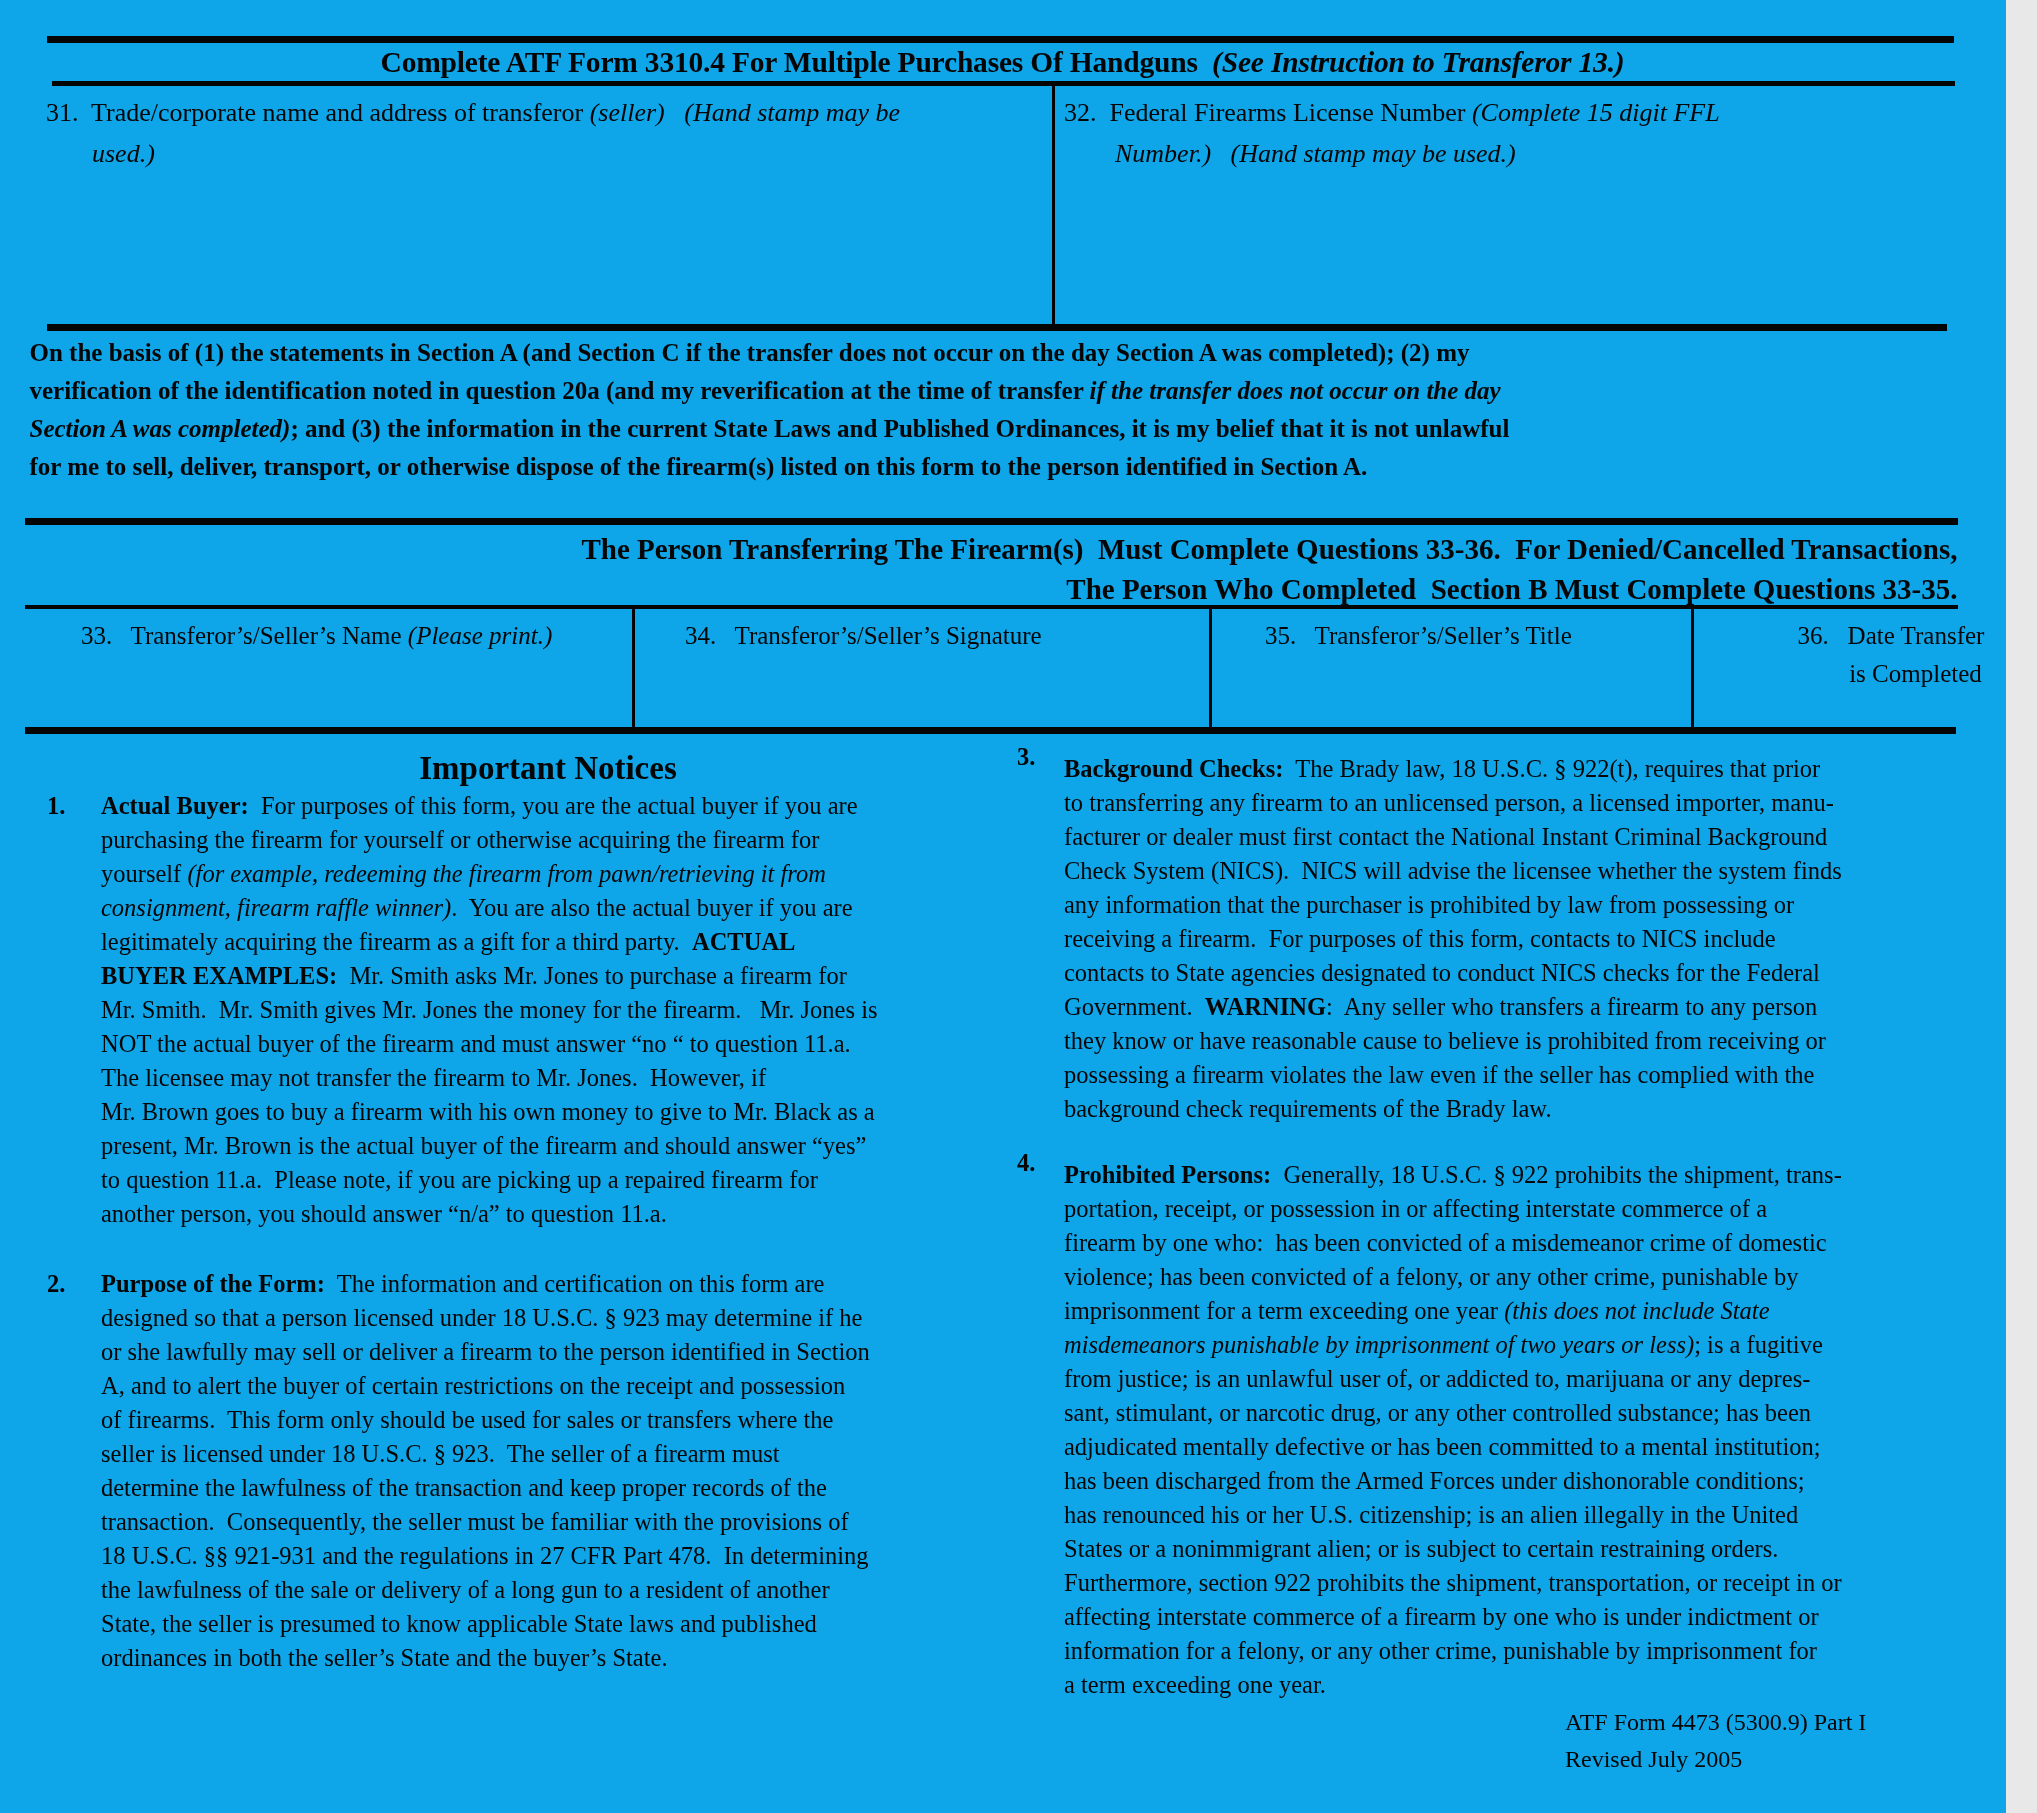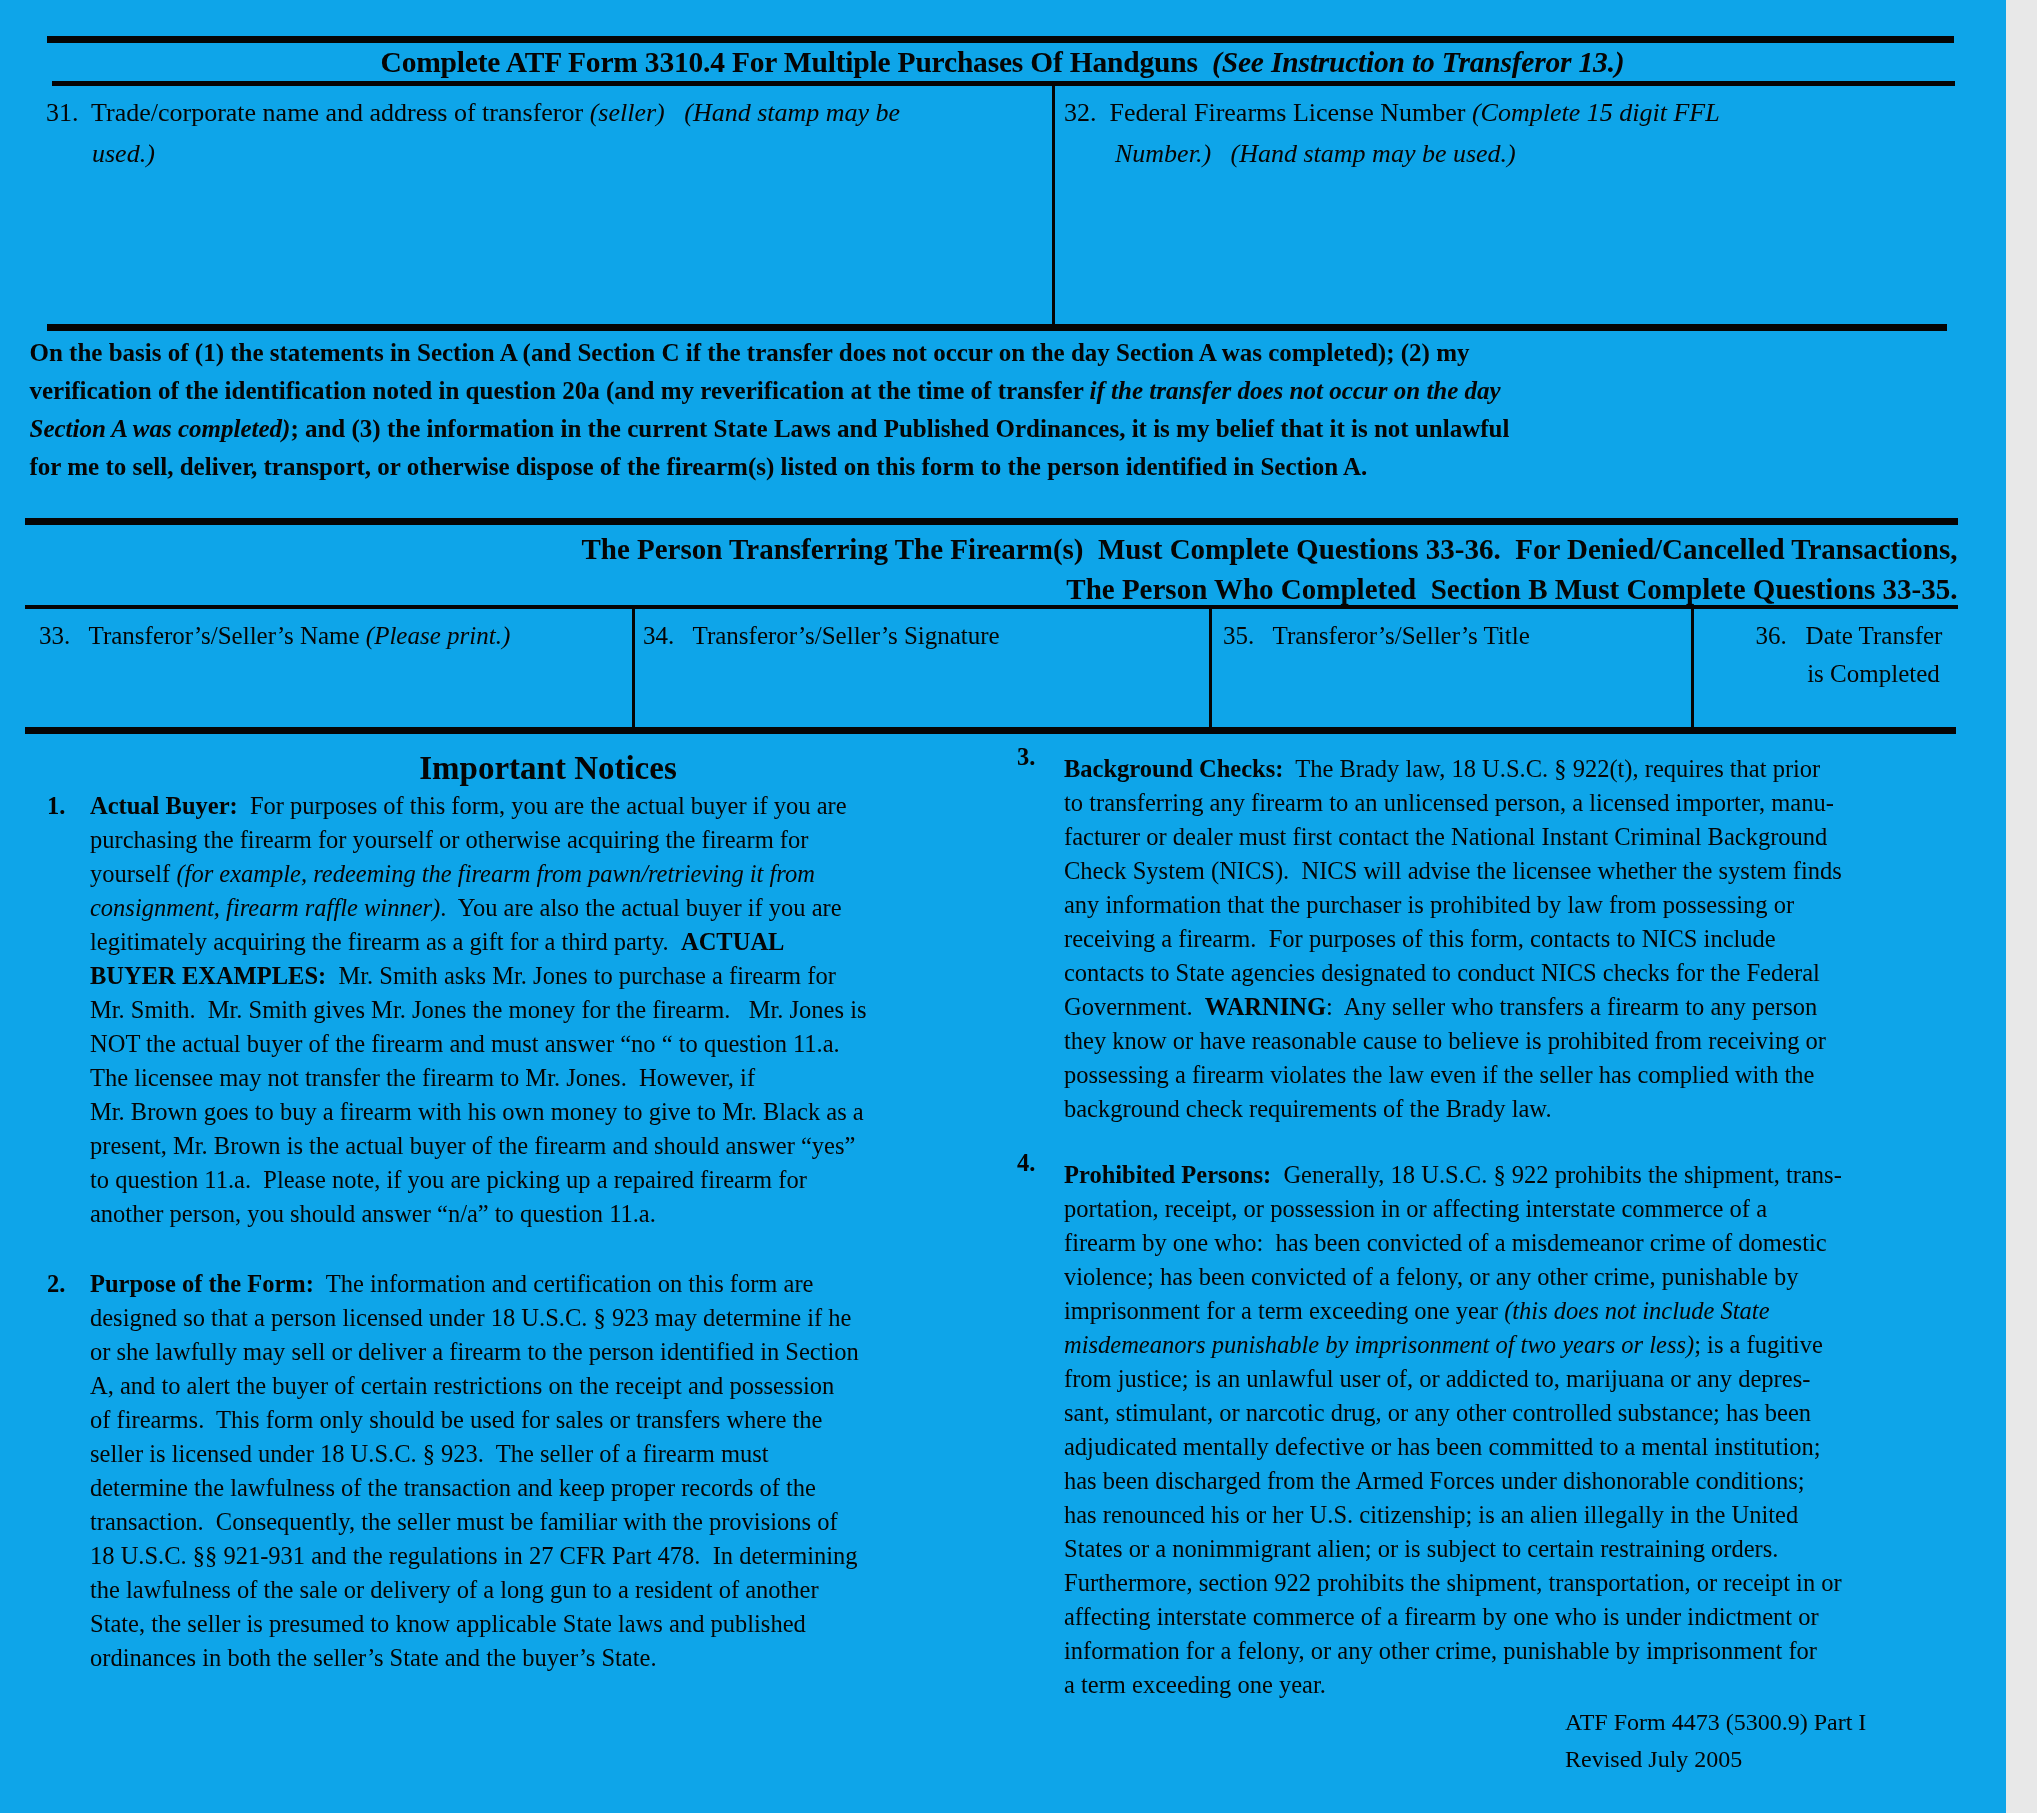--- a/index.html
+++ b/index.html
@@ -13,33 +13,33 @@
   .i{font-style:italic;}
   .abs{position:absolute;}
   .rule{position:absolute;background:#050505;}
   .vline{position:absolute;background:#050505;}
   .banner1{top:43px;left:49px;width:1907px;text-align:center;font-size:29.5px;letter-spacing:-0.2px;line-height:38px;}
   .banner2{top:529px;left:24.5px;width:1933px;text-align:right;font-size:29px;line-height:40px;}
   .boxlabel{font-size:26px;line-height:41px;}
   .box31{top:92px;left:46px;width:998px;padding-left:46px;text-indent:-46px;}
   .box32{top:92px;left:1064px;width:949px;padding-left:51px;text-indent:-51px;}
   .cert{top:334px;left:29.5px;width:1989px;font-size:25px;line-height:38px;}
-  .rowlabel{font-size:25px;line-height:38px;}
+  .rowlabel{font-size:25px;line-height:38px;margin-left:42px;}
   .lbl33{top:617px;left:39px;width:589px;}
   .lbl34{top:617px;left:643px;width:556px;}
   .lbl35{top:617px;left:1223px;width:458px;}
   .lbl36{top:617px;left:1702px;width:245px;padding-left:49px;text-indent:-49px;text-align:center;}
   .notices-title{top:750px;left:24.5px;width:1047px;text-align:center;font-size:33px;}
   .notice-item{position:absolute;font-size:24.5px;line-height:34px;}
   .notice-item .num{position:absolute;left:0;top:0;font-weight:bold;}
   .item1{top:789px;left:47px;width:966px;}
   .item2{top:1267px;left:47px;width:966px;}
   .item3{top:740px;left:1017px;width:1011px;}
   .item4{top:1146px;left:1017px;width:1011px;}
-  .item1 .body,.item2 .body{margin-left:43px;}
+  .item1 .body,.item2 .body{margin-left:54px;}
   .item3 .body,.item4 .body{margin-left:47px;margin-top:12px;}
   .footer{top:1704px;left:1565px;font-size:24px;line-height:37px;}
 </style>
 </head>
 <body>
 
 <div class="page">
 
   <div class="rule" style="top:36px;left:47px;width:1907px;height:6.5px;"></div>
   <div class="rule" style="top:81px;left:52px;width:1903px;height:4.9px;"></div>

